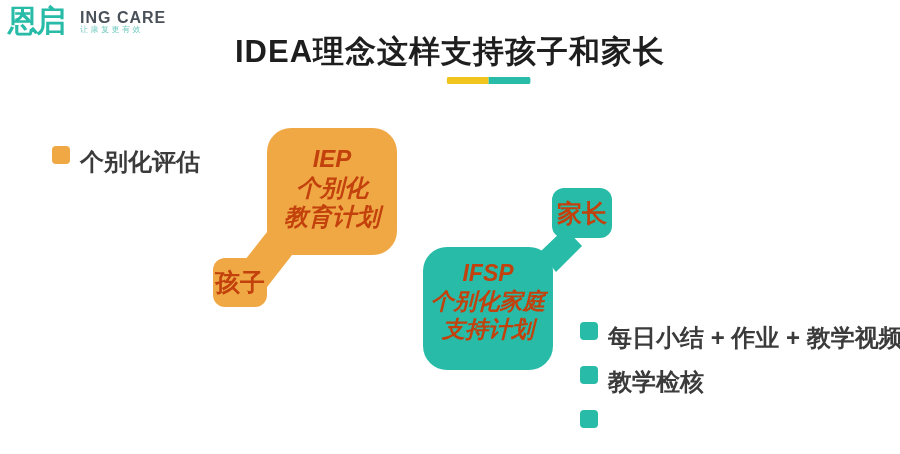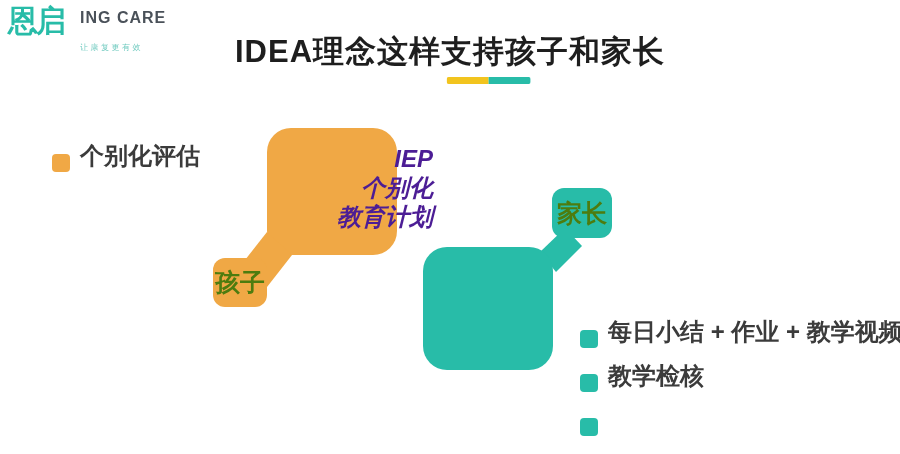--- a/index.html
+++ b/index.html
@@ -16,60 +16,60 @@
   .canvas{position:absolute;inset:0;background:#fff;}
 
   
   .logo{position:absolute;left:8px;top:5px;display:flex;align-items:flex-start;gap:16px;}
   .logo-mark{
     color:var(--teal);font-size:30px;font-weight:900;line-height:1.05;
     letter-spacing:-2px;
   }
   .logo-textcol{display:flex;flex-direction:column;padding-top:5px;}
   .logo-name{color:#4A5159;font-weight:800;font-size:16px;letter-spacing:1px;line-height:1;}
-  .logo-tagline{color:#72CBC0;font-size:8px;letter-spacing:2.5px;margin-top:18px;line-height:1;}
+  .logo-tagline{color:#72CBC0;font-size:8px;letter-spacing:2.5px;margin-top:0;line-height:1;}
 
   
   .title{
     position:absolute;left:0;top:31px;width:100%;text-align:center;
     font-size:31px;font-weight:800;color:#1E1E1E;letter-spacing:1px;
   }
   .title-underline{
     position:absolute;left:50%;top:77px;transform:translateX(-4%);
     width:84px;height:7px;display:flex;border-radius:2px;overflow:hidden;
   }
   .title-underline .half{width:50%;height:100%;}
   .title-underline .h-yellow{background:var(--yellow);}
   .title-underline .h-teal{background:var(--teal);}
 
   
   .list{list-style:none;position:absolute;display:flex;flex-direction:column;}
   .left-list{left:52px;top:146px;gap:21px;}
   .right-list{left:580px;top:322px;gap:18px;}
-  .list-item{display:flex;align-items:flex-end;gap:10px;height:26px;}
+  .list-item{display:flex;align-items:flex-start;gap:10px;height:26px;}
   .bullet{width:18px;height:18px;border-radius:4px;flex:0 0 18px;}
   .bullet.b-orange{background:var(--orange);}
   .bullet.b-teal{background:var(--teal);}
   .list-label{font-size:24px;font-weight:600;color:#3B3B3B;white-space:nowrap;}
 
   
   .group{position:absolute;}
   .iep-group{left:205px;top:120px;width:200px;height:195px;color:var(--orange);}
   .ifsp-group{left:420px;top:185px;width:200px;height:190px;color:var(--teal);}
   .group svg{position:absolute;inset:0;display:block;}
 
   .box-text{
-    position:absolute;text-align:right;color:#4c1d95;
-    font-style:italic;font-weight:800;margin-left:36px;
+    position:absolute;text-align:center;color:#c2410c;
+    font-style:italic;font-weight:800;
   }
   .iep-text{left:62px;top:24px;width:130px;font-size:24px;line-height:29px;}
   .ifsp-text{left:3px;top:74px;width:130px;font-size:23px;line-height:28px;}
 
   .tab-text{
-    position:absolute;color:#4d7c0f;font-weight:800;text-align:center;
+    position:absolute;color:#c2410c;font-weight:800;text-align:center;
   }
   .child-tab{left:8px;top:138px;width:54px;height:49px;line-height:49px;font-size:25px;}
   .parent-tab{left:132px;top:3px;width:60px;height:50px;line-height:50px;font-size:25px;}
 </style>
 </head>
 <body>
 
 <div class="canvas">
 
   <div class="logo">
@@ -106,20 +106,25 @@
     </div>
     <div class="tab-text child-tab">孩子</div>
   </div>
 
   <div class="group ifsp-group">
     <svg width="200" height="190" viewBox="0 0 200 190">
       <rect x="132" y="3" width="60" height="50" rx="12" fill="currentColor"></rect>
       <polygon points="120,67 145,43 162,61 136,87" fill="currentColor"></polygon>
       <rect x="3" y="62" width="130" height="123" rx="24" fill="currentColor"></rect>
     </svg>
+    <div class="box-text ifsp-text">
+      <div>IFSP</div>
+      <div>个别化家庭</div>
+      <div>支持计划</div>
+    </div>
     <div class="tab-text parent-tab">家长</div>
   </div>
 
   <ul class="list right-list">
     <li class="list-item">
       <span class="bullet b-teal"></span>
       <span class="list-label">每日小结 + 作业 + 教学视频</span>
     </li>
     <li class="list-item">
       <span class="bullet b-teal"></span>

